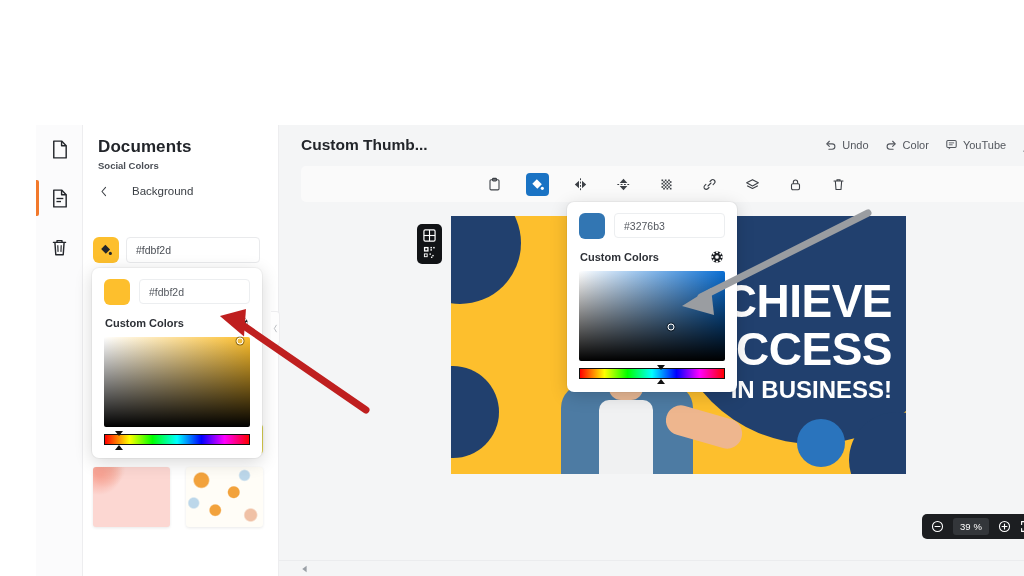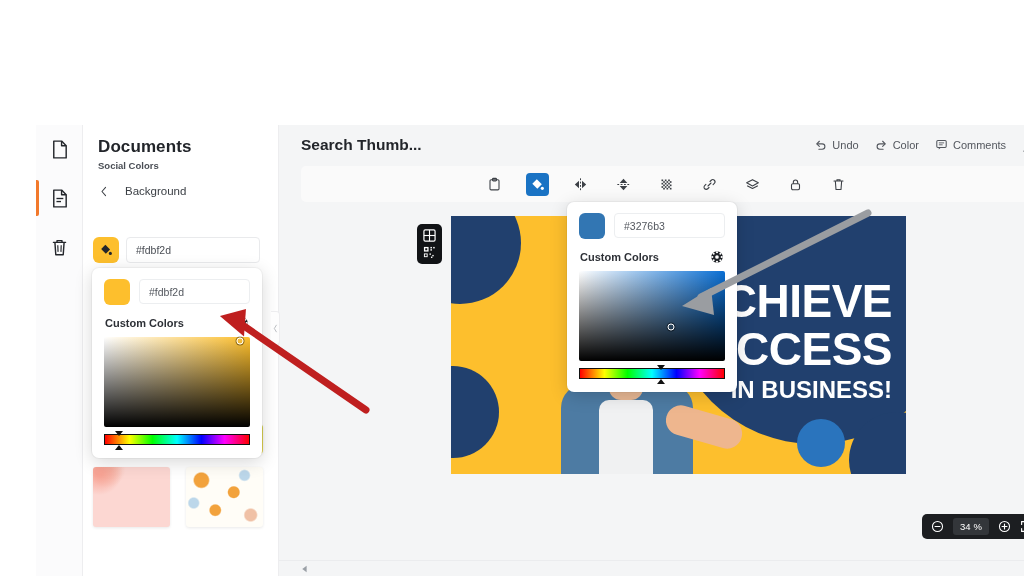--- a/index.html
+++ b/index.html
@@ -64,21 +64,21 @@
   }
   .rail-icon { width:21px; height:21px; }
 
   
   .panel {
     position:absolute; left:47px; top:125px; width:196px; height:451px;
     background:#ffffff; border-right:1px solid #ededef;
   }
   .panel-title { position:absolute; left:15px; top:12px; font-size:17px; font-weight:bold; color:#22252a; letter-spacing:.1px;}
   .panel-sub   { position:absolute; left:15px; top:35px; font-size:9.5px; font-weight:bold; color:#4a4e55;}
-  .panel-back  { position:absolute; left:17px; top:60px; font-size:11.5px; color:#3c4046; display:flex; align-items:center; gap:17px;}
+  .panel-back  { position:absolute; left:17px; top:60px; font-size:11.5px; color:#3c4046; display:flex; align-items:center; gap:24px;}
   .back-chev { width:8px; height:11px; }
   .panel-colorlbl { position:absolute; left:15px; top:187px; font-size:9.5px; color:#6c7077;}
 
   .fill-row {
     position:absolute; left:57px; top:237px; width:167px; height:26px;
     display:flex; align-items:center;
   }
   .fill-swatch {
     width:26px; height:26px; border-radius:6px; background:#fdbf2d;
     display:flex; align-items:center; justify-content:center; flex:0 0 26px;
@@ -324,21 +324,21 @@
         <svg viewBox="0 0 11 19" width="11" height="19">
             <polygon points="1.5,0 9.5,0 5.5,5" fill="#111"></polygon>
             <polygon points="1.5,19 9.5,19 5.5,14" fill="#111"></polygon>
           </svg>
       </span>
     </div>
   </div>
 
   <div class="stage"></div>
 
-  <div class="doc-title">Search Thumb...</div>
+  <div class="doc-title">Custom Thumb...</div>
 
   <div class="top-actions">
     <span class="ta">
       <svg viewBox="0 0 16 16">
           <path d="M4 7.2h6.1a3.3 3.3 0 0 1 0 6.6H6" fill="none" stroke="#53575e" stroke-width="1.35" stroke-linecap="round"></path>
           <polyline points="6.6,4 3.4,7.2 6.6,10.4" fill="none" stroke="#53575e" stroke-width="1.35" stroke-linecap="round" stroke-linejoin="round"></polyline>
         </svg>
       <span>Undo</span>
     </span>
     <span class="ta">
@@ -348,21 +348,21 @@
         </svg>
       <span>Color</span>
     </span>
     <span class="ta">
       <svg viewBox="0 0 16 16">
           <rect x="2.2" y="3" width="11.6" height="8.6" rx="1.4" fill="none" stroke="#53575e" stroke-width="1.3"></rect>
           <polygon points="4.6,11.6 4.6,14.2 7.4,11.6" fill="#53575e"></polygon>
           <line x1="4.8" y1="6" x2="11.2" y2="6" stroke="#53575e" stroke-width="1.1"></line>
           <line x1="4.8" y1="8.4" x2="9.4" y2="8.4" stroke="#53575e" stroke-width="1.1"></line>
         </svg>
-      <span>Comments</span>
+      <span>YouTube</span>
     </span>
     <span class="dots">...</span>
   </div>
 
   <div class="ctxbar">
     <span class="ctxbtn">
       <svg viewBox="0 0 18 18">
           <rect x="3.6" y="3.2" width="10.8" height="12.2" rx="1.4" fill="none" stroke="#3c4046" stroke-width="1.3"></rect>
           <rect x="6.6" y="1.6" width="4.8" height="3" rx="1" fill="none" stroke="#3c4046" stroke-width="1.3"></rect>
         </svg>
@@ -526,21 +526,21 @@
         <polyline points="4,1 1.6,5 4,9" fill="none" stroke="#b5b8bc" stroke-width="1.1" stroke-linecap="round" stroke-linejoin="round"></polyline>
       </svg>
   </div>
 
   <div class="zoomctl">
     <svg viewBox="0 0 16 16">
         <circle cx="8" cy="8" r="6.2" fill="none" stroke="#fff" stroke-width="1.3"></circle>
         <line x1="5" y1="8" x2="11" y2="8" stroke="#fff" stroke-width="1.4" stroke-linecap="round"></line>
       </svg>
     <span class="zoom-val">
-      <span>34</span>
+      <span>39</span>
       <span>%</span>
     </span>
     <svg viewBox="0 0 16 16">
         <circle cx="8" cy="8" r="6.2" fill="none" stroke="#fff" stroke-width="1.3"></circle>
         <line x1="5" y1="8" x2="11" y2="8" stroke="#fff" stroke-width="1.4" stroke-linecap="round"></line>
         <line x1="8" y1="5" x2="8" y2="11" stroke="#fff" stroke-width="1.4" stroke-linecap="round"></line>
       </svg>
     <svg viewBox="0 0 16 16">
         <g stroke="#fff" stroke-width="1.4" stroke-linecap="round" fill="none">
           <polyline points="2,5.6 2,2 5.6,2"></polyline>

